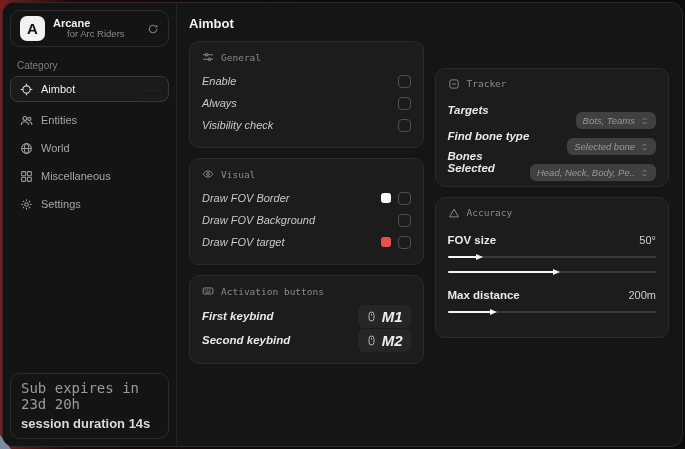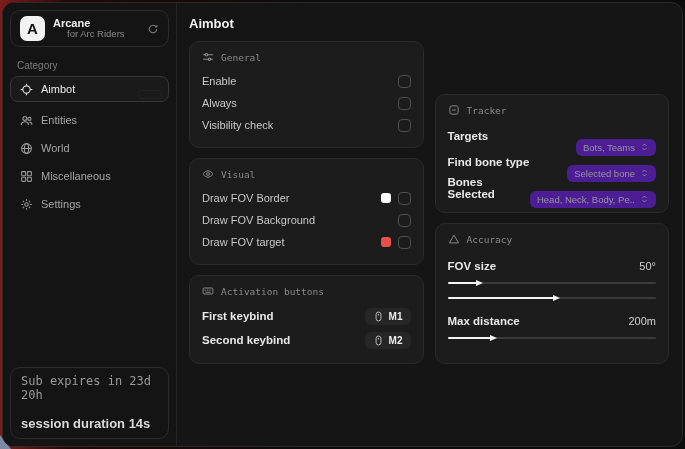--- a/index.html
+++ b/index.html
@@ -44,51 +44,51 @@
   .nav-item .nav-icon { display:flex; color:#9a9a9a; }
   .nav-item.active .nav-icon { color:#dcdcdc; }
   .hint-badge {
     position:absolute; right:6px; bottom:2px; width:24px; height:9px;
     border:1px solid #262626; border-radius:3px; opacity:.7;
   }
   .sub-card {
     margin:auto 7px 7px 7px; border:1px solid #2c2c2c; border-radius:10px;
     padding:6px 10px 7px 10px;
   }
-  .sub-line1 { font-family:"DejaVu Sans Mono", monospace; font-size:12px; color:#9a9a9a; margin-bottom:14px; }
+  .sub-line1 { font-family:"DejaVu Sans Mono", monospace; font-size:14px; color:#9a9a9a; margin-bottom:4px; }
   .sub-line2 { font-size:13px; font-weight:bold; color:#dadada; }
   
   .main { flex:1; padding:13px 13px 0 12px; }
   .main-title { font-size:13px; font-weight:bold; color:#f2f2f2; margin-bottom:10px; }
-  .cols { display:flex; gap:11px; align-items:flex-end; }
+  .cols { display:flex; gap:11px; align-items:center; }
   .col { flex:1; display:flex; flex-direction:column; gap:10px; }
   .panel {
     background:#1c1c1c; border:1px solid #2a2a2a; border-radius:10px;
     padding:9px 12px 11px 12px;
   }
   .panel-title {
     display:flex; align-items:center; gap:7px; margin-bottom:7px;
     font-family:"DejaVu Sans Mono", monospace; font-size:9.5px; color:#8a8a8a;
   }
   .panel-title svg { color:#8a8a8a; }
-  .row { display:flex; align-items:center; justify-content:space-between; height:22px; }
+  .row { display:flex; align-items:center; justify-content:space-between; height:22px;font-style:italic; }
   .row-label { font-size:11px; color:#c9c9c9; }
   .row-label.strong { font-weight:bold; color:#e9e9e9; font-size:11.5px; }
   .row-right { display:flex; align-items:center; gap:7px; }
   .checkbox { width:13px; height:13px; border:1.5px solid #4f4f4f; border-radius:4px; cursor:pointer; flex-shrink:0; }
   .swatch { width:10px; height:10px; border-radius:3px; cursor:pointer; }
   .pill {
-    background:#4c1d95; border-radius:6px; padding:3px 7px; display:flex; align-items:center; gap:5px;
+    background:#404040; border-radius:6px; padding:3px 7px; display:flex; align-items:center; gap:5px;
     font-size:9.5px; color:#979797; cursor:pointer; max-width:152px; white-space:nowrap;margin-top:22px;
   }
   .pill .pill-text { overflow:hidden; text-overflow:ellipsis; }
   .pill svg { color:#8a8a8a; flex-shrink:0; }
   .keypill {
     background:#262626; border-radius:6px; padding:3px 8px; display:flex; align-items:center; gap:5px;
-    font-size:10px; font-weight:bold; color:#eee; cursor:pointer;
+    font-size:15px; font-weight:bold; color:#eee; cursor:pointer;
   }
   .keypill svg { color:#bdbdbd; }
   .kb-row { height:24px; }
   .tr-row { height:26px; }
   
   .slider-group { margin-top:12px; }
   .slider-head { display:flex; justify-content:space-between; align-items:center; height:18px; }
   .slider-value { font-size:11px; color:#cfcfcf; }
   .track { position:relative; height:2px; background:#3a3a3a; border-radius:2px; margin:7px 0 13px 0; cursor:pointer; }
   .fill { position:absolute; left:0; top:0; height:2px; background:#f5f5f5; border-radius:2px; }

